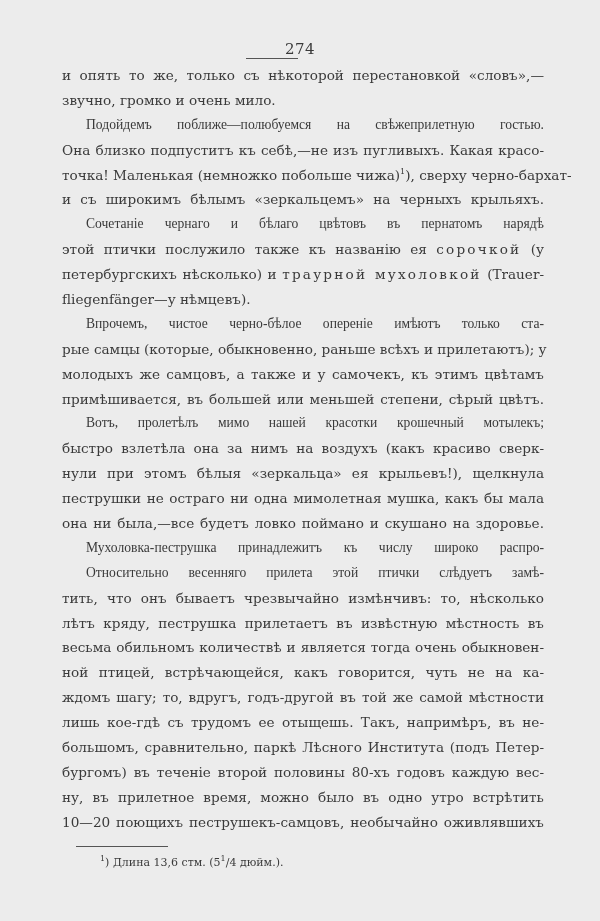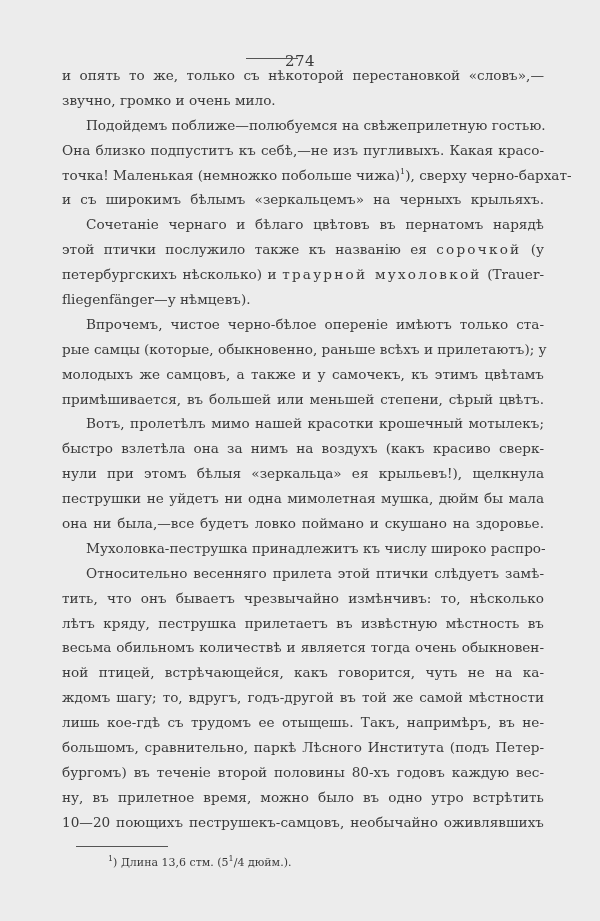--- a/index.html
+++ b/index.html
@@ -10,21 +10,21 @@
       width: 600px;
       height: 921px;
       background: #ececec;
       overflow: hidden;
       position: relative;
       font-family: "DejaVu Serif", "Liberation Serif", serif;
       color: #3a3a3a;
     }
     .page-number {
       position: absolute;
-      top: 52px;
+      top: 40px;
       left: 0;
       width: 600px;
       text-align: center;
       font-size: 15px;
       letter-spacing: 0.5px;
     }
     .page-number-rule {
       position: absolute;
       top: 58px;
       left: 246px;
@@ -45,36 +45,37 @@
       font-size: 13.6px;
       white-space: nowrap;
       text-align: justify;
       text-align-last: justify;
     }
     .line.last {
       text-align-last: left;
     }
     .line.indent {
       padding-left: 24px;
+      font-family: Liberation Serif, serif;
     }
     .spaced {
       letter-spacing: 2.2px;
     }
     .footnote-rule {
       position: absolute;
       top: 846px;
       left: 76px;
       width: 92px;
       height: 1px;
       background: #555;
     }
     .footnote {
       position: absolute;
       top: 855px;
-      left: 108px;
+      left: 100px;
       font-size: 11px;
       line-height: 16px;
       white-space: nowrap;
     }
     sup {
       font-size: 8px;
       line-height: 0;
     }
   </style>
 </head>
@@ -94,21 +95,21 @@
   <span class="line"><span>этой птички послужило также къ названію ея</span> <span class="spaced">сорочкой</span> <span>(у</span></span>
   <span class="line"><span>петербургскихъ нѣсколько) и</span> <span class="spaced">траурной мухоловкой</span> <span>(Trauer-</span></span>
   <span class="line last">fliegenfänger—у нѣмцевъ).</span>
   <span class="line indent">Впрочемъ, чистое черно-бѣлое опереніе имѣютъ только ста-</span>
   <span class="line">рые самцы (которые, обыкновенно, раньше всѣхъ и прилетаютъ); у</span>
   <span class="line">молодыхъ же самцовъ, а также и у самочекъ, къ этимъ цвѣтамъ</span>
   <span class="line">примѣшивается, въ большей или меньшей степени, сѣрый цвѣтъ.</span>
   <span class="line indent">Вотъ, пролетѣлъ мимо нашей красотки крошечный мотылекъ;</span>
   <span class="line">быстро взлетѣла она за нимъ на воздухъ (какъ красиво сверк-</span>
   <span class="line">нули при этомъ бѣлыя «зеркальца» ея крыльевъ!), щелкнула</span>
-  <span class="line">пеструшки не уйдетъ ни одна мимолетная мушка, дюйм бы мала</span>
+  <span class="line">пеструшки не остраго ни одна мимолетная мушка, какъ бы мала</span>
   <span class="line">она ни была,—все будетъ ловко поймано и скушано на здоровье.</span>
   <span class="line indent">Мухоловка-пеструшка принадлежитъ къ числу широко распро-</span>
   <span class="line indent">Относительно весенняго прилета этой птички слѣдуетъ замѣ-</span>
   <span class="line">тить, что онъ бываетъ чрезвычайно измѣнчивъ: то, нѣсколько</span>
   <span class="line">лѣтъ кряду, пеструшка прилетаетъ въ извѣстную мѣстность въ</span>
   <span class="line">весьма обильномъ количествѣ и является тогда очень обыкновен-</span>
   <span class="line">ной птицей, встрѣчающейся, какъ говорится, чуть не на ка-</span>
   <span class="line">ждомъ шагу; то, вдругъ, годъ-другой въ той же самой мѣстности</span>
   <span class="line">лишь кое-гдѣ съ трудомъ ее отыщешь. Такъ, напримѣръ, въ не-</span>
   <span class="line">большомъ, сравнительно, паркѣ Лѣсного Института (подъ Петер-</span>

